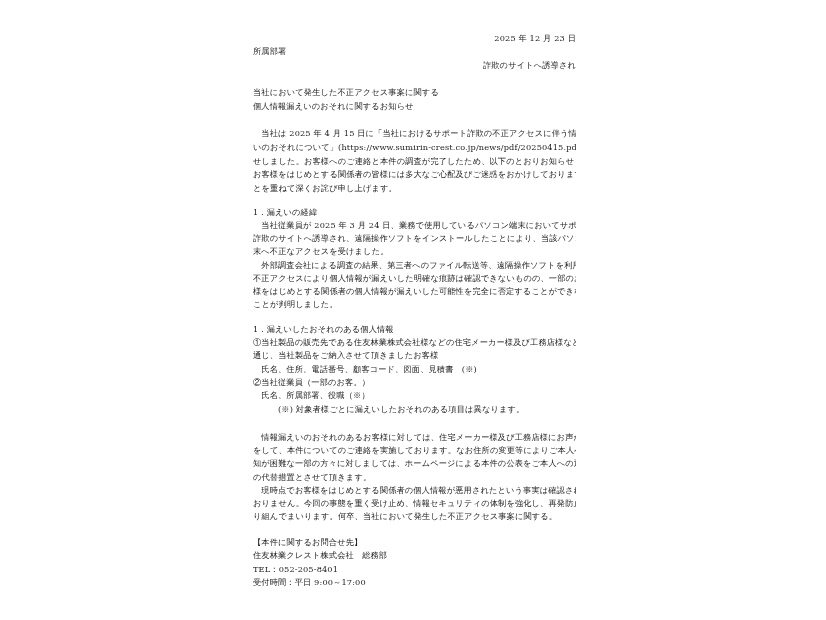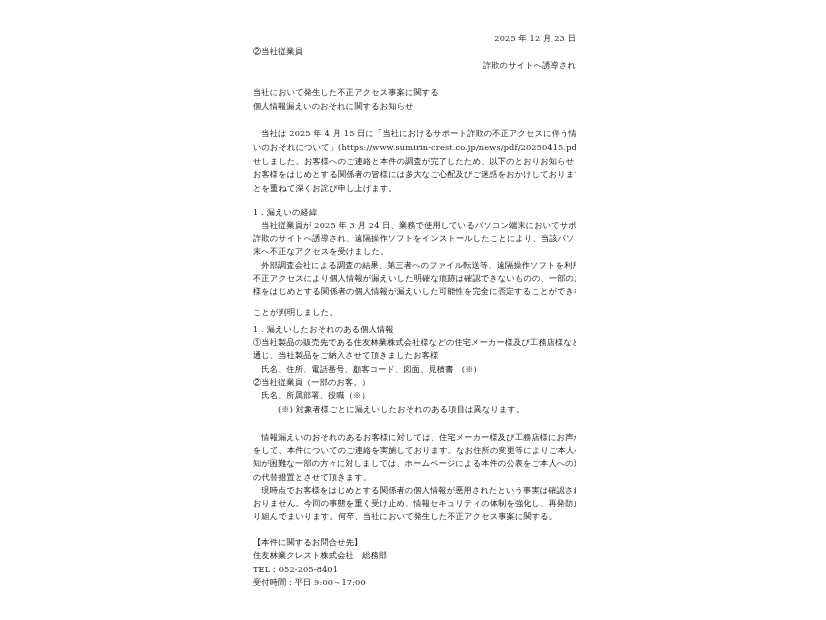--- a/index.html
+++ b/index.html
@@ -9,40 +9,40 @@
   .line { position: absolute; left: 0; white-space: nowrap; font-size: 8.2px; line-height: 12px; letter-spacing: 0.15px; }
   .right { right: 0; left: auto; text-align: right; }
   .center { left: 0; right: 0; }
   .justify { width: 323px; overflow: hidden; }
 </style>
 </head>
 <body>
 
 <div class="page">
   <div class="line right" style="top:32px">2025 年 12 月 23 日</div>
-  <div class="line" style="top:45px">②当社従業員</div>
+  <div class="line" style="top:45px">所属部署</div>
   <div class="line right" style="top:59px">詐欺のサイトへ誘導され</div>
 
   <div class="line center" style="top:86px">当社において発生した不正アクセス事案に関する</div>
   <div class="line center" style="top:100px">個人情報漏えいのおそれに関するお知らせ</div>
 
   <div class="line justify" style="top:127px">　当社は 2025 年 4 月 15 日に「当社におけるサポート詐欺の不正アクセスに伴う情報漏え</div>
   <div class="line justify" style="top:141px">いのおそれについて」(https://www.sumirin-crest.co.jp/news/pdf/20250415.pdf) をお知ら</div>
   <div class="line justify" style="top:155px">せしました。お客様へのご連絡と本件の調査が完了したため、以下のとおりお知らせします。</div>
   <div class="line justify" style="top:168px">お客様をはじめとする関係者の皆様には多大なご心配及びご迷惑をおかけしておりますこ</div>
   <div class="line justify" style="top:182px">とを重ねて深くお詫び申し上げます。</div>
 
   <div class="line" style="top:206px">1．漏えいの経緯</div>
   <div class="line justify" style="top:219px">　当社従業員が 2025 年 3 月 24 日、業務で使用しているパソコン端末においてサポート</div>
   <div class="line justify" style="top:232px">詐欺のサイトへ誘導され、遠隔操作ソフトをインストールしたことにより、当該パソコン端</div>
   <div class="line justify" style="top:245px">末へ不正なアクセスを受けました。</div>
   <div class="line justify" style="top:259px">　外部調査会社による調査の結果、第三者へのファイル転送等、遠隔操作ソフトを利用した</div>
   <div class="line justify" style="top:272px">不正アクセスにより個人情報が漏えいした明確な痕跡は確認できないものの、一部のお客</div>
   <div class="line justify" style="top:285px">様をはじめとする関係者の個人情報が漏えいした可能性を完全に否定することができない</div>
-  <div class="line justify" style="top:306px">ことが判明しました。</div>
+  <div class="line justify" style="top:298px">ことが判明しました。</div>
 
   <div class="line" style="top:323px">1．漏えいしたおそれのある個人情報</div>
   <div class="line justify" style="top:336px">①当社製品の販売先である住友林業株式会社様などの住宅メーカー様及び工務店様などを</div>
   <div class="line justify" style="top:349px">通じ、当社製品をご納入させて頂きましたお客様</div>
   <div class="line justify" style="top:363px">　氏名、住所、電話番号、顧客コード、図面、見積書　(※)</div>
   <div class="line justify" style="top:376px">②当社従業員（一部のお客。）</div>
   <div class="line justify" style="top:389px">　氏名、所属部署、役職（※）</div>
   <div class="line justify" style="top:403px">　　　(※) 対象者様ごとに漏えいしたおそれのある項目は異なります。</div>
 
   <div class="line justify" style="top:431px">　情報漏えいのおそれのあるお客様に対しては、住宅メーカー様及び工務店様にお声かけ</div>

